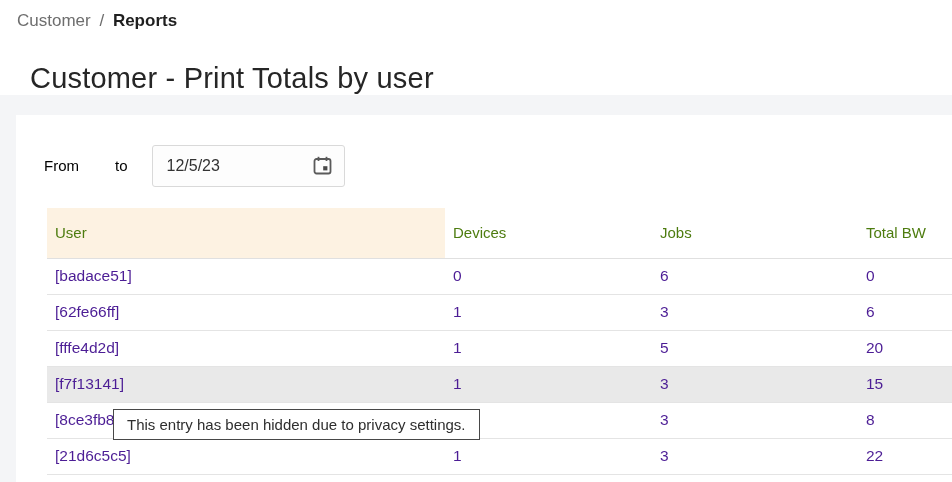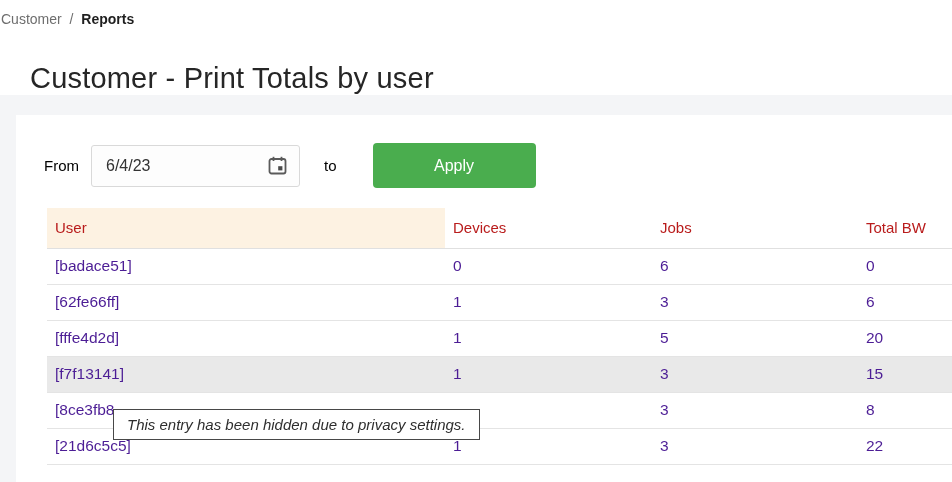--- a/index.html
+++ b/index.html
@@ -5,21 +5,21 @@
   * { box-sizing: border-box; }
   html,body { margin:0; padding:0; }
   body {
     width: 952px; height: 482px;
     position: relative; overflow: hidden;
     background: #f4f5f7;
     font-family: "Liberation Sans", sans-serif;
   }
   
   .topbar { position:absolute; top:0; left:0; width:100%; height:95px; background:#ffffff; }
-  .breadcrumb { position:absolute; left:1px; top:11px; font-size:14px; color:#6e6e6e; }
+  .breadcrumb { position:absolute; left:17px; top:11px; font-size:17px; color:#6e6e6e; }
   .breadcrumb .sep { margin:0 4px; }
   .breadcrumb .current { color:#1f1f1f; font-weight:700; }
   .title { position:absolute; left:14px; top:46px; margin:16px; font-size:29px; font-weight:400; color:#262626; letter-spacing:0.2px; }
 
   
   .panel { position:absolute; left:16px; top:115px; right:0; bottom:0; background:#ffffff; }
 
   
   .filter-bar { position:absolute; left:28px; top:28px; height:45px; display:flex; align-items:center; }
   .flabel { font-size:15px; color:#000000; }
@@ -42,74 +42,73 @@
     background:#4aad4e; border:none; border-radius:4px;
     color:#ffffff; font-size:16px; font-family:inherit; cursor:pointer;
   }
 
   
   .report-table {
     position:absolute; left:31px; top:93px; width:calc(100% - 31px);
     border-collapse:collapse; table-layout:fixed;
   }
   .report-table th {
-    height:40px; text-align:left; vertical-align:middle;
-    font-size:15px; font-weight:400; color:#b91c1c;
+    height:50px; text-align:left; vertical-align:middle;
+    font-size:15px; font-weight:400; color:#4d7c0f;
     padding:0 0 0 8px; border-bottom:1px solid #e0e0e0;
   }
   .th-user { background:#fdf2e2; }
   .report-table td {
     height:36px; vertical-align:middle;
     font-size:15.5px; color:#4c1d95;
     padding:0 0 0 8px; border-bottom:1px solid #e4e4e4;
     white-space:nowrap; overflow:hidden;
   }
   .cell-user { color:#76767a; }
   tr.highlight td { background:#e9e9e9; }
 
   
   .tooltip {
     position:absolute; left:113px; top:409px; height:31px;
     line-height:29px; background:#ffffff; border:1px solid #484848;
-    padding:0 13px; font-size:15px; color:#2e2e2e; white-space:nowrap; z-index:10;font-style:italic;
+    padding:0 13px; font-size:15px; color:#2e2e2e; white-space:nowrap; z-index:10;
   }
 </style>
 </head>
 <body>
 
 <header class="topbar">
   <nav class="breadcrumb">
     <span class="crumb">Customer</span>
     <span class="sep">/</span>
     <span class="current">Reports</span>
   </nav>
   <h1 class="title">Customer - Print Totals by user</h1>
 </header>
 
 <main class="panel">
 
   <div class="filter-bar">
     <span class="flabel flabel-from">From</span>
 
-    <div class="date-input di-from">
-      <input value="6/4/23" style="">
+
+    <span class="flabel flabel-to">to</span>
+
+    <div class="date-input di-to">
+      <input value="12/5/23" style="">
       <span class="cal">
         <svg width="19" height="19" viewBox="0 0 19 19">
           <rect x="1.5" y="3" width="16" height="14.5" rx="2" fill="none" stroke="#5a5a5a" stroke-width="1.8"></rect>
           <line x1="5.5" y1="0.8" x2="5.5" y2="5" stroke="#5a5a5a" stroke-width="1.8"></line>
           <line x1="13.5" y1="0.8" x2="13.5" y2="5" stroke="#5a5a5a" stroke-width="1.8"></line>
           <rect x="10.2" y="10.2" width="4.2" height="4.2" fill="#4a4a4a"></rect>
         </svg>
       </span>
     </div>
 
-    <span class="flabel flabel-to">to</span>
-
-
-    <button class="apply">Apply</button>
   </div>
 
   <table class="report-table">
     <colgroup>
       <col style="width:398px">
         <col style="width:207px">
         <col style="width:206px">
         <col>
     </colgroup>
     <thead>

